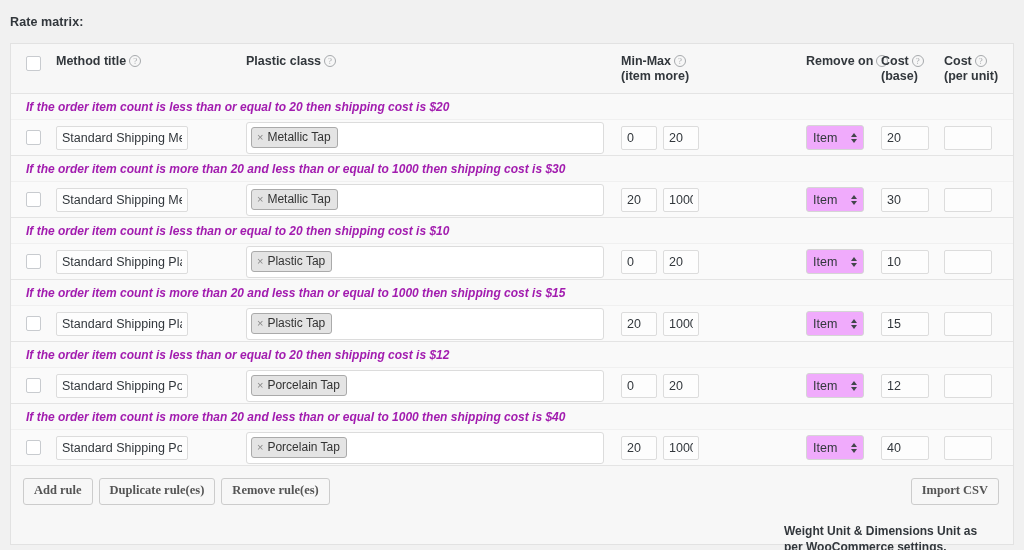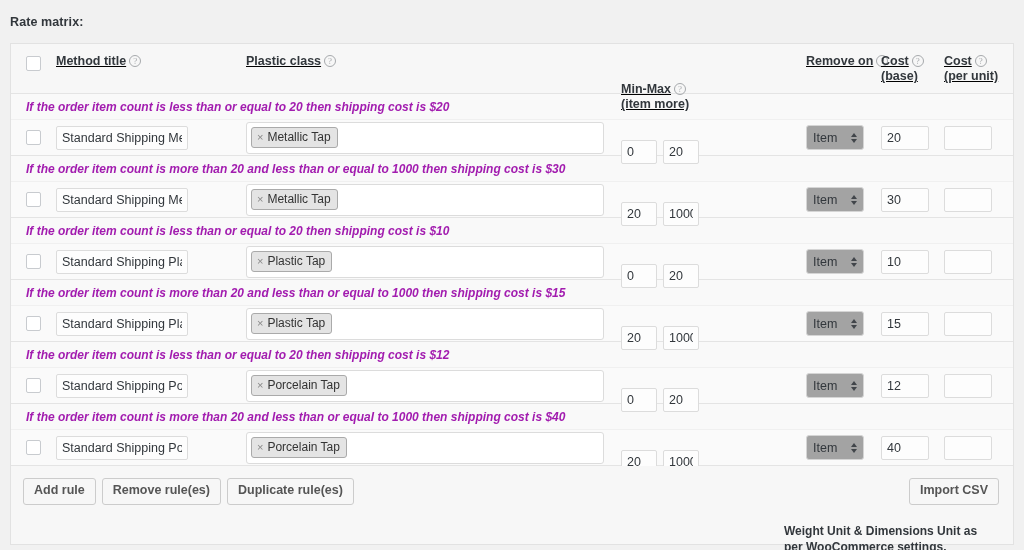--- a/index.html
+++ b/index.html
@@ -35,21 +35,20 @@
   }
 
   
   .thead {
     display: flex;
     align-items: flex-start;
     height: 50px;
     background: #f7f7f7;
     border-bottom: 1px solid #e4e4e4;
     padding-top: 10px;
-    text-decoration: underline;
   }
   .th {
     font-size: 12.5px;
     font-weight: bold;
     color: #32373c;
     line-height: 15px;
     white-space: nowrap;
   }
   .th .sub { display:block; font-weight: bold; }
   .help {
@@ -64,21 +63,21 @@
     text-align: center;
     vertical-align: 1px;
     margin-left: 3px;
     font-family: "Liberation Serif", serif;
   }
 
   
   .c-check  { width: 45px; flex: 0 0 45px; display:flex; justify-content:center; }
   .c-title  { width: 190px; flex: 0 0 190px; }
   .c-class  { width: 375px; flex: 0 0 375px; }
-  .c-minmax { width: 185px; flex: 0 0 185px; margin-top: 28px; }
+  .c-minmax { width: 185px; flex: 0 0 185px; }
   .c-based  { width: 75px;  flex: 0 0 75px;  }
   .c-cost   { width: 63px;  flex: 0 0 63px;  }
   .c-unit   { width: 64px;  flex: 0 0 64px;  }
 
   .thead .c-check { padding-top: 2px; }
 
   
   .rule-note {
     height: 26px;
     display: flex;
@@ -155,21 +154,21 @@
     margin-right: 4px;
     cursor: pointer;
   }
 
   
   .sel {
     position: relative;
     width: 58px;
     height: 25px;
     border: 1px solid #d5d5d5;
-    background: #a3a3a3;
+    background: #f0abfc;
     border-radius: 3px;
     display: flex;
     align-items: center;
     padding-left: 6px;
     font-size: 12.5px;
     color: #32373c;
     cursor: pointer;
   }
   .sel .arrows {
     position: absolute;
@@ -196,21 +195,21 @@
   .btn {
     display: inline-block;
     background: #f7f7f7;
     border: 1px solid #ccc;
     border-radius: 3px;
     color: #555;
     font-size: 12.5px;
     font-weight: bold;
     padding: 5px 10px 6px;
     cursor: pointer;
-    font-family: Liberation Sans, sans-serif;
+    font-family: Liberation Serif, serif;
     line-height: 1.1;
   }
   .foot-left { position: absolute; left: 12px; top: 12px; display: flex; gap: 6px; }
   .foot-right {
     position: absolute; right: 14px; top: 12px;
     width: 230px;
     text-align: right;
   }
   .foot-right .btnrow { display: flex; justify-content: flex-end; align-items: flex-start; gap: 6px; }
   .unitlabel {
@@ -421,22 +420,22 @@
             </div>
           </div>
           <div class="c-cost"><input type="text" class="txt i-cost" value="40" style=""></div>
           <div class="c-unit"><input type="text" class="txt i-unit" value="" style=""></div>
         </div>
       </div>
 
     <div class="tfoot">
       <div class="foot-left">
         <button class="btn">Add rule</button>
+        <button class="btn">Duplicate rule(es)</button>
         <button class="btn">Remove rule(es)</button>
-        <button class="btn">Duplicate rule(es)</button>
       </div>
       <div class="foot-right">
         <div class="btnrow">
           <button class="btn">Import CSV</button>
         </div>
         <div class="unitlabel">Weight Unit &amp; Dimensions Unit as per WooCommerce settings.</div>
       </div>
     </div>
 
   </div>

